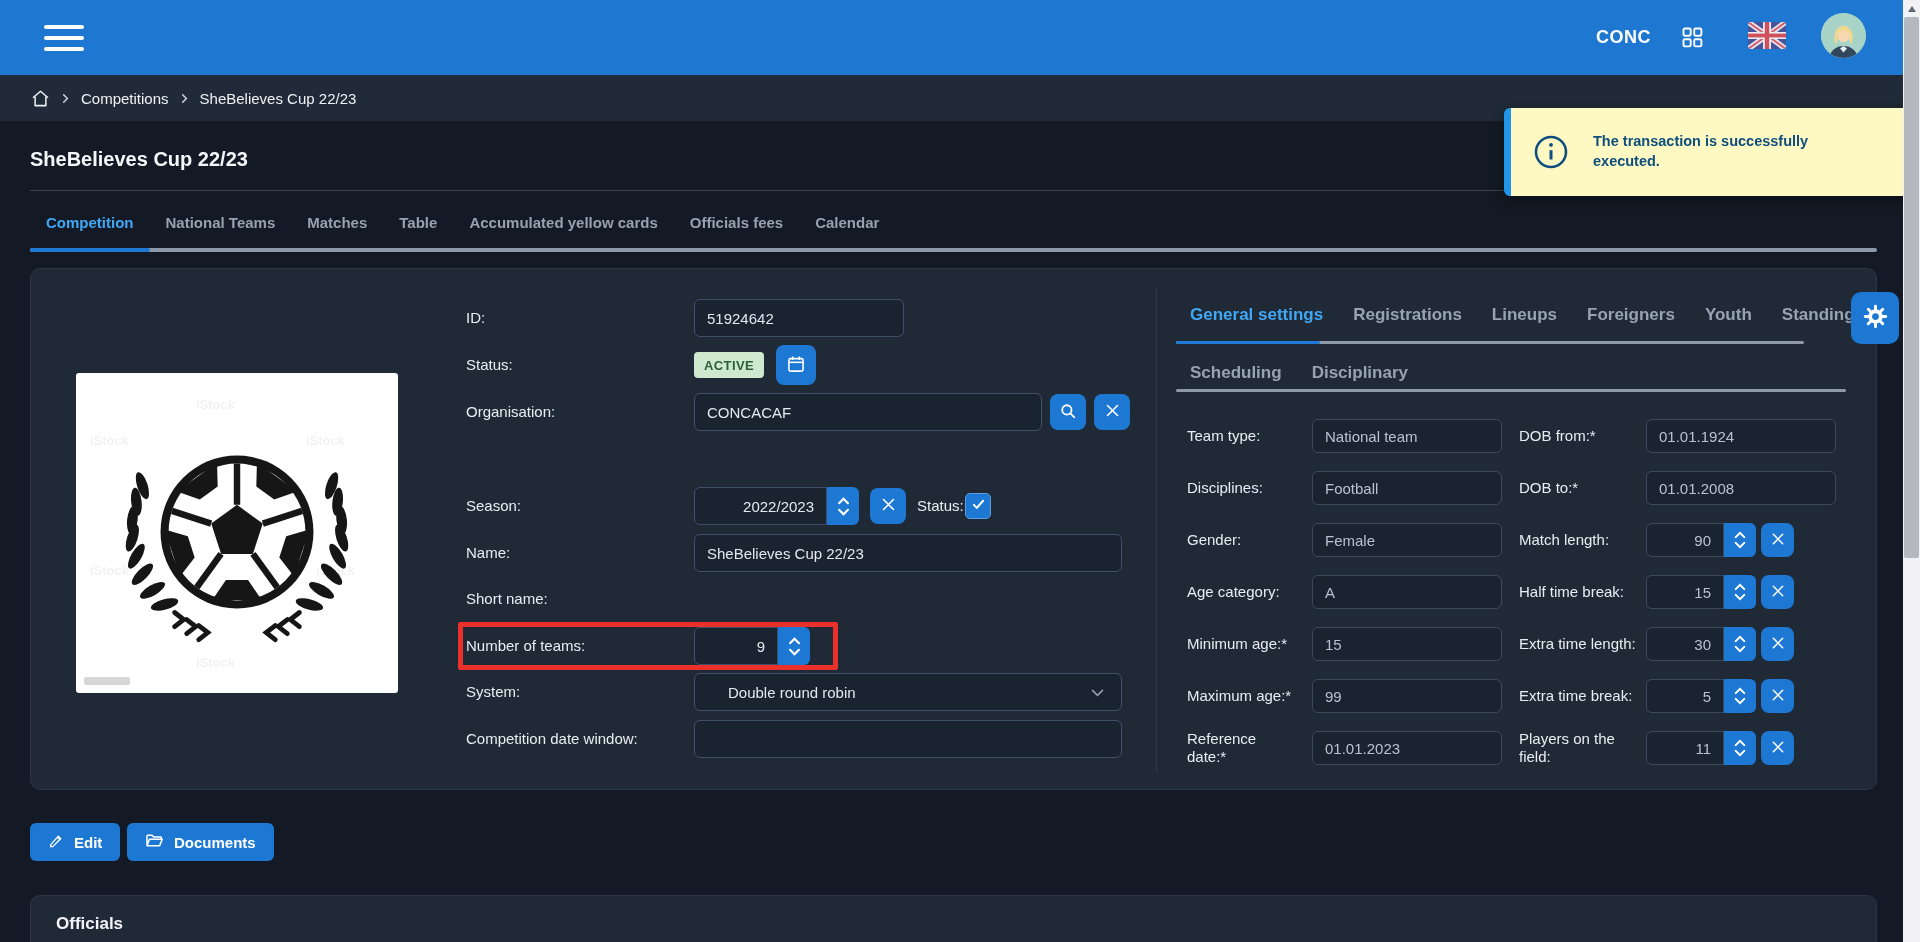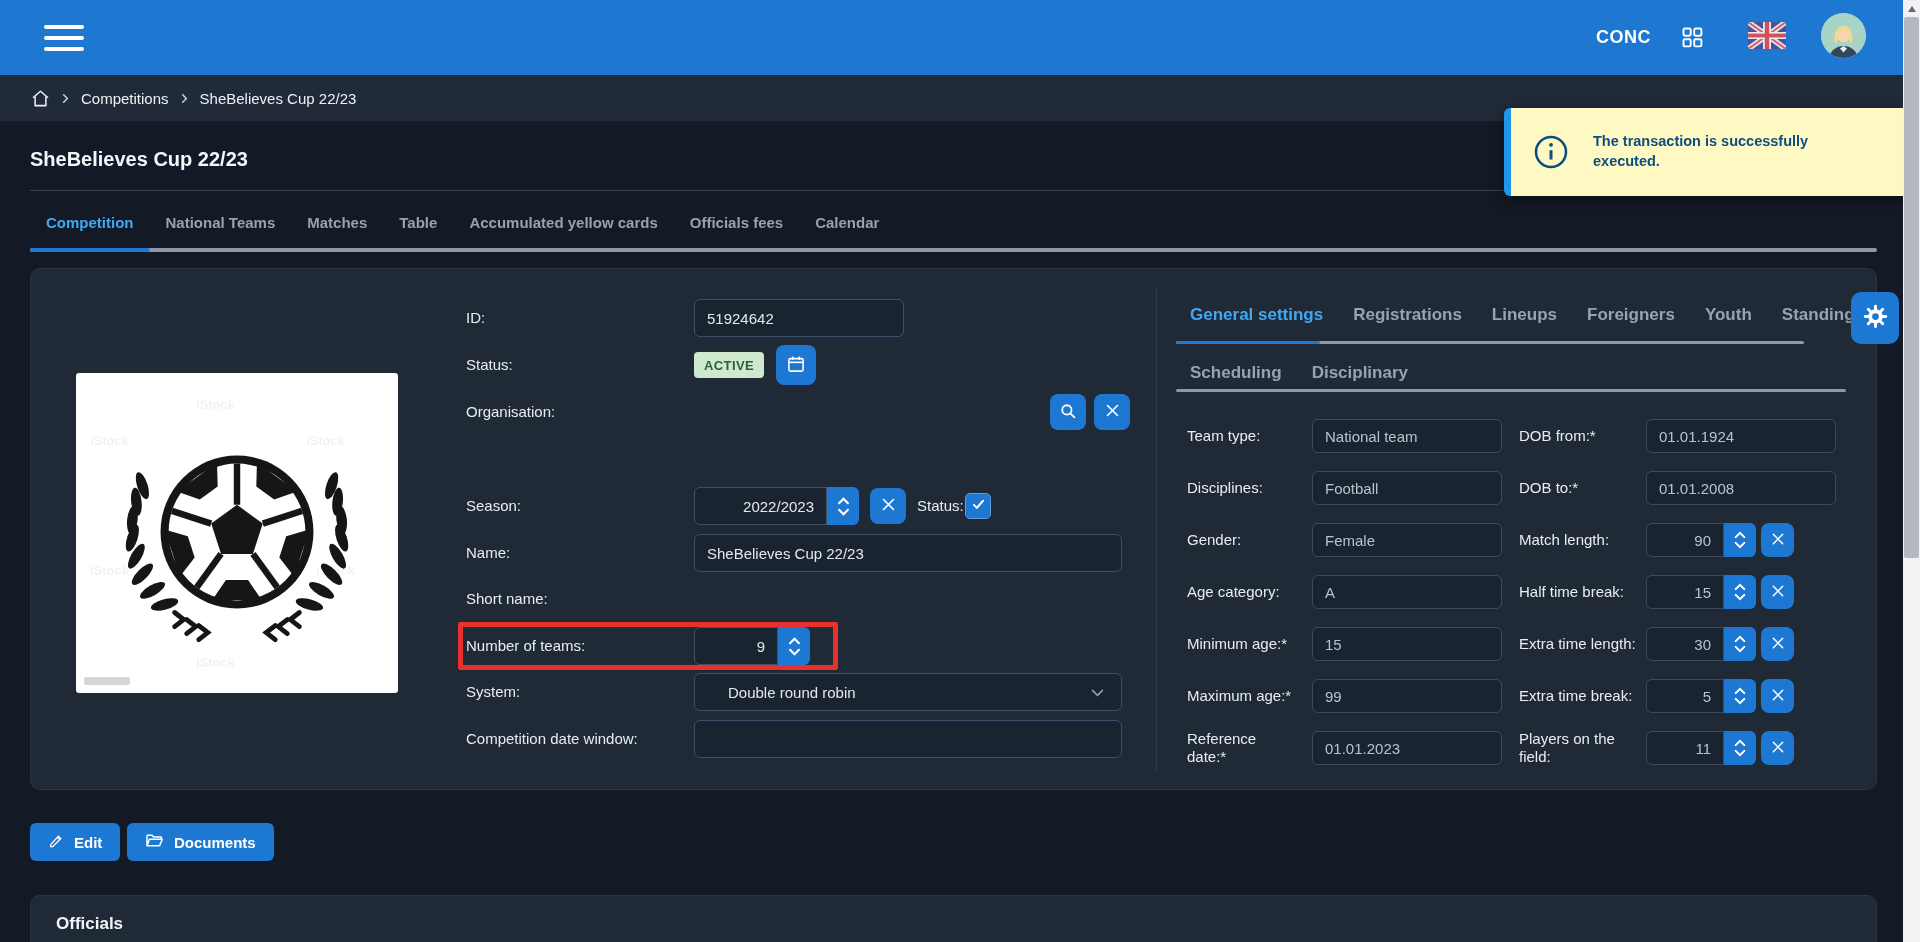--- a/index.html
+++ b/index.html
@@ -247,20 +247,21 @@
             <line x1="3.5" y1="10" x2="20.5" y2="10"></line>
             <line x1="8" y1="3" x2="8" y2="7"></line>
             <line x1="16" y1="3" x2="16" y2="7"></line>
           </svg>
       </span>
     </button>
   </div>
 
   <div class="mrow" style="top:124px">
     <span class="mlabel">Organisation:</span>
+    <input class="inp" style="left: 663px; width: 348px;" readonly="" value="CONCACAF">
     <button class="btn-sq" style="left:1019px">
       <span><svg width="18" height="18" viewBox="0 0 24 24">
             <circle cx="10.5" cy="10.5" r="6.2" fill="none" stroke="#fff" stroke-width="2.4"></circle>
             <line x1="15.2" y1="15.2" x2="20.5" y2="20.5" stroke="#fff" stroke-width="2.4" stroke-linecap="round"></line>
           </svg></span>
     </button>
     <button class="btn-sq" style="left:1063px">
       <span><svg width="15" height="15" viewBox="0 0 24 24" stroke="#fff" stroke-width="2.6" stroke-linecap="round">
             <path d="M4 4 L20 20 M20 4 L4 20"></path>
           </svg></span>

